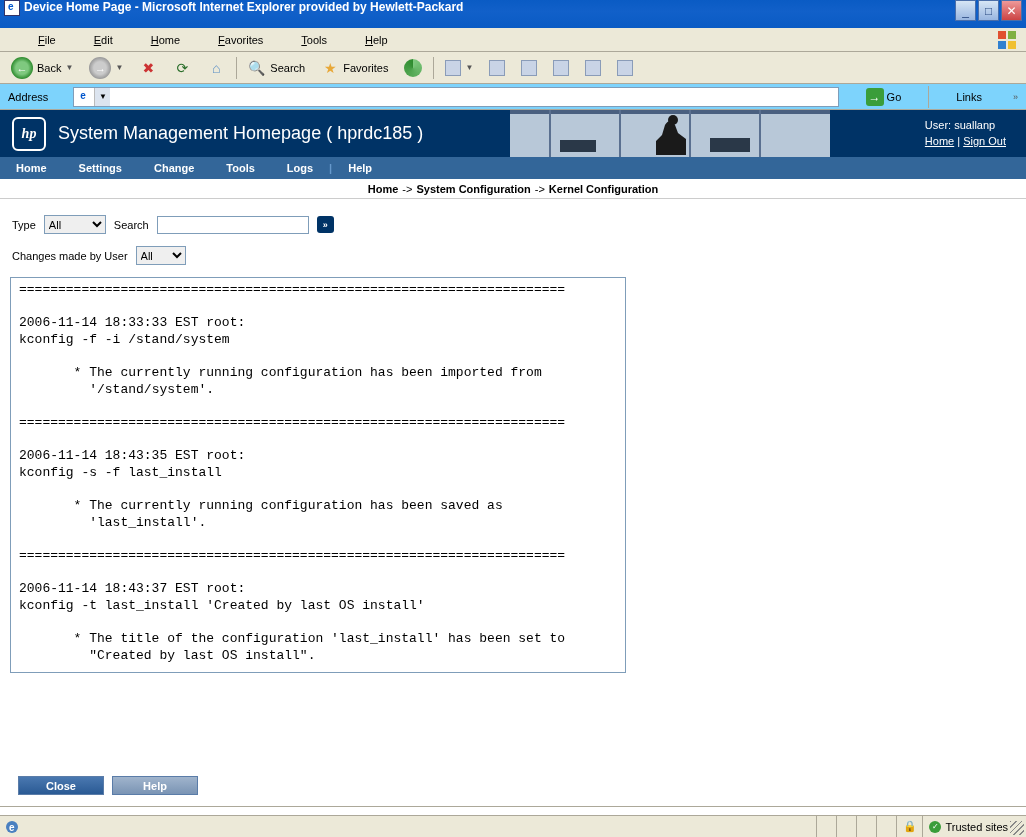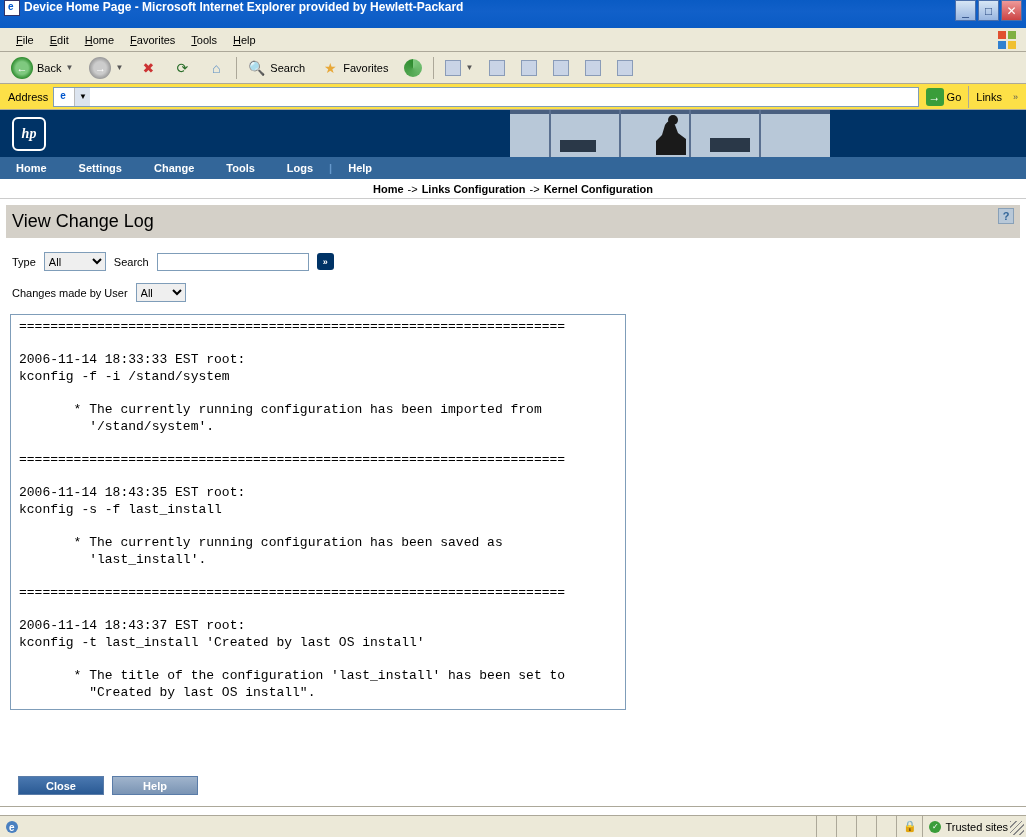--- a/index.html
+++ b/index.html
@@ -8,41 +8,41 @@
 
 .titlebar { background: linear-gradient(#0a5bc4, #1160c9 40%, #0a5bc4); height: 28px; display: flex; padding: 0 4px; color: #fff; }
 .titlebar .doc-icon { width: 16px; height: 16px; margin-right: 4px; background: #fff; border: 1px solid #336; position: relative; display: inline-block; }
 .titlebar .doc-icon::after { content: "e"; color: #0055cc; font-weight: bold; font-size: 10px; position: absolute; top: 0; left: 3px; }
 .titlebar .title-text { flex: 1; font-weight: bold; font-size: 12px; }
 .titlebar .win-controls { display: flex; gap: 2px; }
 .titlebar .win-btn { width: 21px; height: 21px; background: linear-gradient(#d6e5f5, #99b6e0); border: 1px solid #4a6ea9; display: flex; align-items: center; justify-content: center; font-family: Arial; font-size: 12px; color: #2a4a80; cursor: pointer; }
 .titlebar .win-btn.close { background: linear-gradient(#e99, #c44); color: #fff; }
 
 .menubar { background: #ece9d8; height: 24px; display: flex; align-items: center; padding: 0 8px; border-bottom: 1px solid #aca899; }
-.menubar .menu-item { padding: 2px 8px; cursor: pointer; }
+.menubar .menu-item { padding: 2px 8px; cursor: pointer; margin-left: 22px; }
 .menubar .menu-item:first-letter { text-decoration: underline; }
 .menubar .logo-right { margin-left: auto; width: 22px; height: 22px; }
 .menubar .logo-right svg { width: 22px; height: 22px; }
 
 .toolbar { background: #ece9d8; height: 32px; display: flex; align-items: center; padding: 0 4px; gap: 2px; border-bottom: 1px solid #aca899; }
 .toolbar .tb-btn { display: flex; align-items: center; gap: 4px; padding: 3px 6px; border: 1px solid transparent; border-radius: 3px; cursor: pointer; }
 .toolbar .sep { width: 1px; height: 22px; background: #aca899; margin: 0 2px; }
 .tb-icon { width: 18px; height: 18px; display: inline-flex; align-items: center; justify-content: center; }
 .tb-icon.back { background: radial-gradient(circle, #7fc97f 40%, #2e8b2e 70%); border-radius: 50%; width: 22px; height: 22px; color: #fff; }
 .tb-icon.fwd { background: radial-gradient(circle, #ccc 40%, #999 70%); border-radius: 50%; width: 22px; height: 22px; color: #fff; }
 .tb-icon.stop { color: #c33; font-size: 14px; }
 .tb-icon.refresh { color: #2a6e2a; font-size: 14px; }
 .tb-icon.home { color: #5a8fc7; font-size: 14px; }
 .tb-icon.search { color: #5a8fc7; font-size: 14px; }
 .tb-icon.fav { color: #e8a838; font-size: 14px; }
 .tb-icon.hist { background: conic-gradient(#7fc97f, #2e8b2e); border-radius: 50%; width: 18px; height: 18px; }
 .tb-icon.misc { width: 16px; height: 16px; background: #c9d4e6; border: 1px solid #8a9cb8; }
 .drop-arrow { font-size: 8px; color: #555; }
 
-.addressbar { background: #fde047; height: 26px; display: flex; align-items: center; padding: 0 4px; gap: 1px; border-bottom: 1px solid #aca899; }
+.addressbar { background: #7dd3fc; height: 26px; display: flex; align-items: center; padding: 0 4px; gap: 21px; border-bottom: 1px solid #aca899; }
 .addressbar .addr-label { padding: 0 4px; }
 .addressbar .addr-input-wrap { flex: 1; display: flex; align-items: center; background: #fff; border: 1px solid #7f9db9; height: 20px; }
 .addressbar .addr-icon { width: 16px; height: 16px; margin: 0 2px; display: inline-block; position: relative; }
 .addressbar .addr-icon::after { content: "e"; color: #0055cc; font-weight: bold; font-size: 10px; position: absolute; top: 1px; left: 4px; }
 .addressbar input { flex: 1; border: none; outline: none; font-size: 11px; padding: 2px; }
 .addressbar .addr-drop { width: 16px; height: 18px; background: #dce4ef; border-left: 1px solid #bbb; display: flex; align-items: center; justify-content: center; font-size: 8px; cursor: pointer; }
 .addressbar .go-btn { display: flex; align-items: center; gap: 3px; padding: 2px 6px; cursor: pointer; }
 .addressbar .go-icon { width: 18px; height: 18px; background: #3a9d3a; border-radius: 3px; color: #fff; display: flex; align-items: center; justify-content: center; font-size: 12px; }
 .addressbar .links-sep { width: 1px; height: 22px; background: #aca899; }
 .addressbar .links-label { padding: 0 6px; cursor: pointer; }
@@ -191,59 +191,60 @@
   </div>
   <span class="links-sep"></span>
   <span class="links-label">Links</span>
   <span class="links-chev">»</span>
 </div>
 
 <div class="content-outer">
 
   <div class="smh-header">
     <div class="hp-logo">hp</div>
+    <div class="smh-title">System Management Homepage ( hprdc185 )</div>
     <div class="smh-banner">
       <svg viewBox="0 0 320 47" preserveAspectRatio="none">
         <rect width="320" height="47" fill="#b8c8d8"></rect>
         <rect x="0" y="0" width="320" height="4" fill="#4a6080"></rect>
         <line x1="40" y1="0" x2="40" y2="47" stroke="#5a7090" stroke-width="2"></line>
         <line x1="110" y1="0" x2="110" y2="47" stroke="#5a7090" stroke-width="2"></line>
         <line x1="180" y1="0" x2="180" y2="47" stroke="#5a7090" stroke-width="2"></line>
         <line x1="250" y1="0" x2="250" y2="47" stroke="#5a7090" stroke-width="2"></line>
         <path d="M 155 15 q 5 -8 10 0 l 3 8 l 8 6 l 0 16 l -30 0 l 0 -14 l 6 -6 z" fill="#1a1a1a"></path>
         <circle cx="163" cy="10" r="5" fill="#1a1a1a"></circle>
         <rect x="50" y="30" width="36" height="12" fill="#2a3848"></rect>
         <rect x="200" y="28" width="40" height="14" fill="#2a3848"></rect>
       </svg>
     </div>
+    <div class="smh-userbox">
+      <div><span>User:</span> <span>suallanp</span></div>
+      <div><a>Home</a> | <a>Sign Out</a></div>
+    </div>
   </div>
 
   <div class="smh-nav">
     <span class="nav-item">Home</span>
     <span class="nav-item">Settings</span>
     <span class="nav-item">Change</span>
     <span class="nav-item">Tools</span>
     <span class="nav-item">Logs</span>
     <span class="nav-sep">|</span>
     <span class="nav-item">Help</span>
   </div>
 
   <div class="breadcrumb">
     <span>Home</span>
     <span class="bc-arrow">-&gt;</span>
-    <span>Links Configuration</span>
+    <span>System Configuration</span>
     <span class="bc-arrow">-&gt;</span>
     <span>Kernel Configuration</span>
   </div>
 
   <div class="page-body">
-    <div class="page-title-bar">
-      <h1>View Change Log</h1>
-      <span class="help-icon">?</span>
-    </div>
 
     <div class="filter-row">
       <label>Type</label>
       <select class="type-sel"><option>All</option></select>
       <label>Search</label>
       <input type="text" value="" style="">
       <span class="search-go">»</span>
     </div>
 
     <div class="filter-row">

